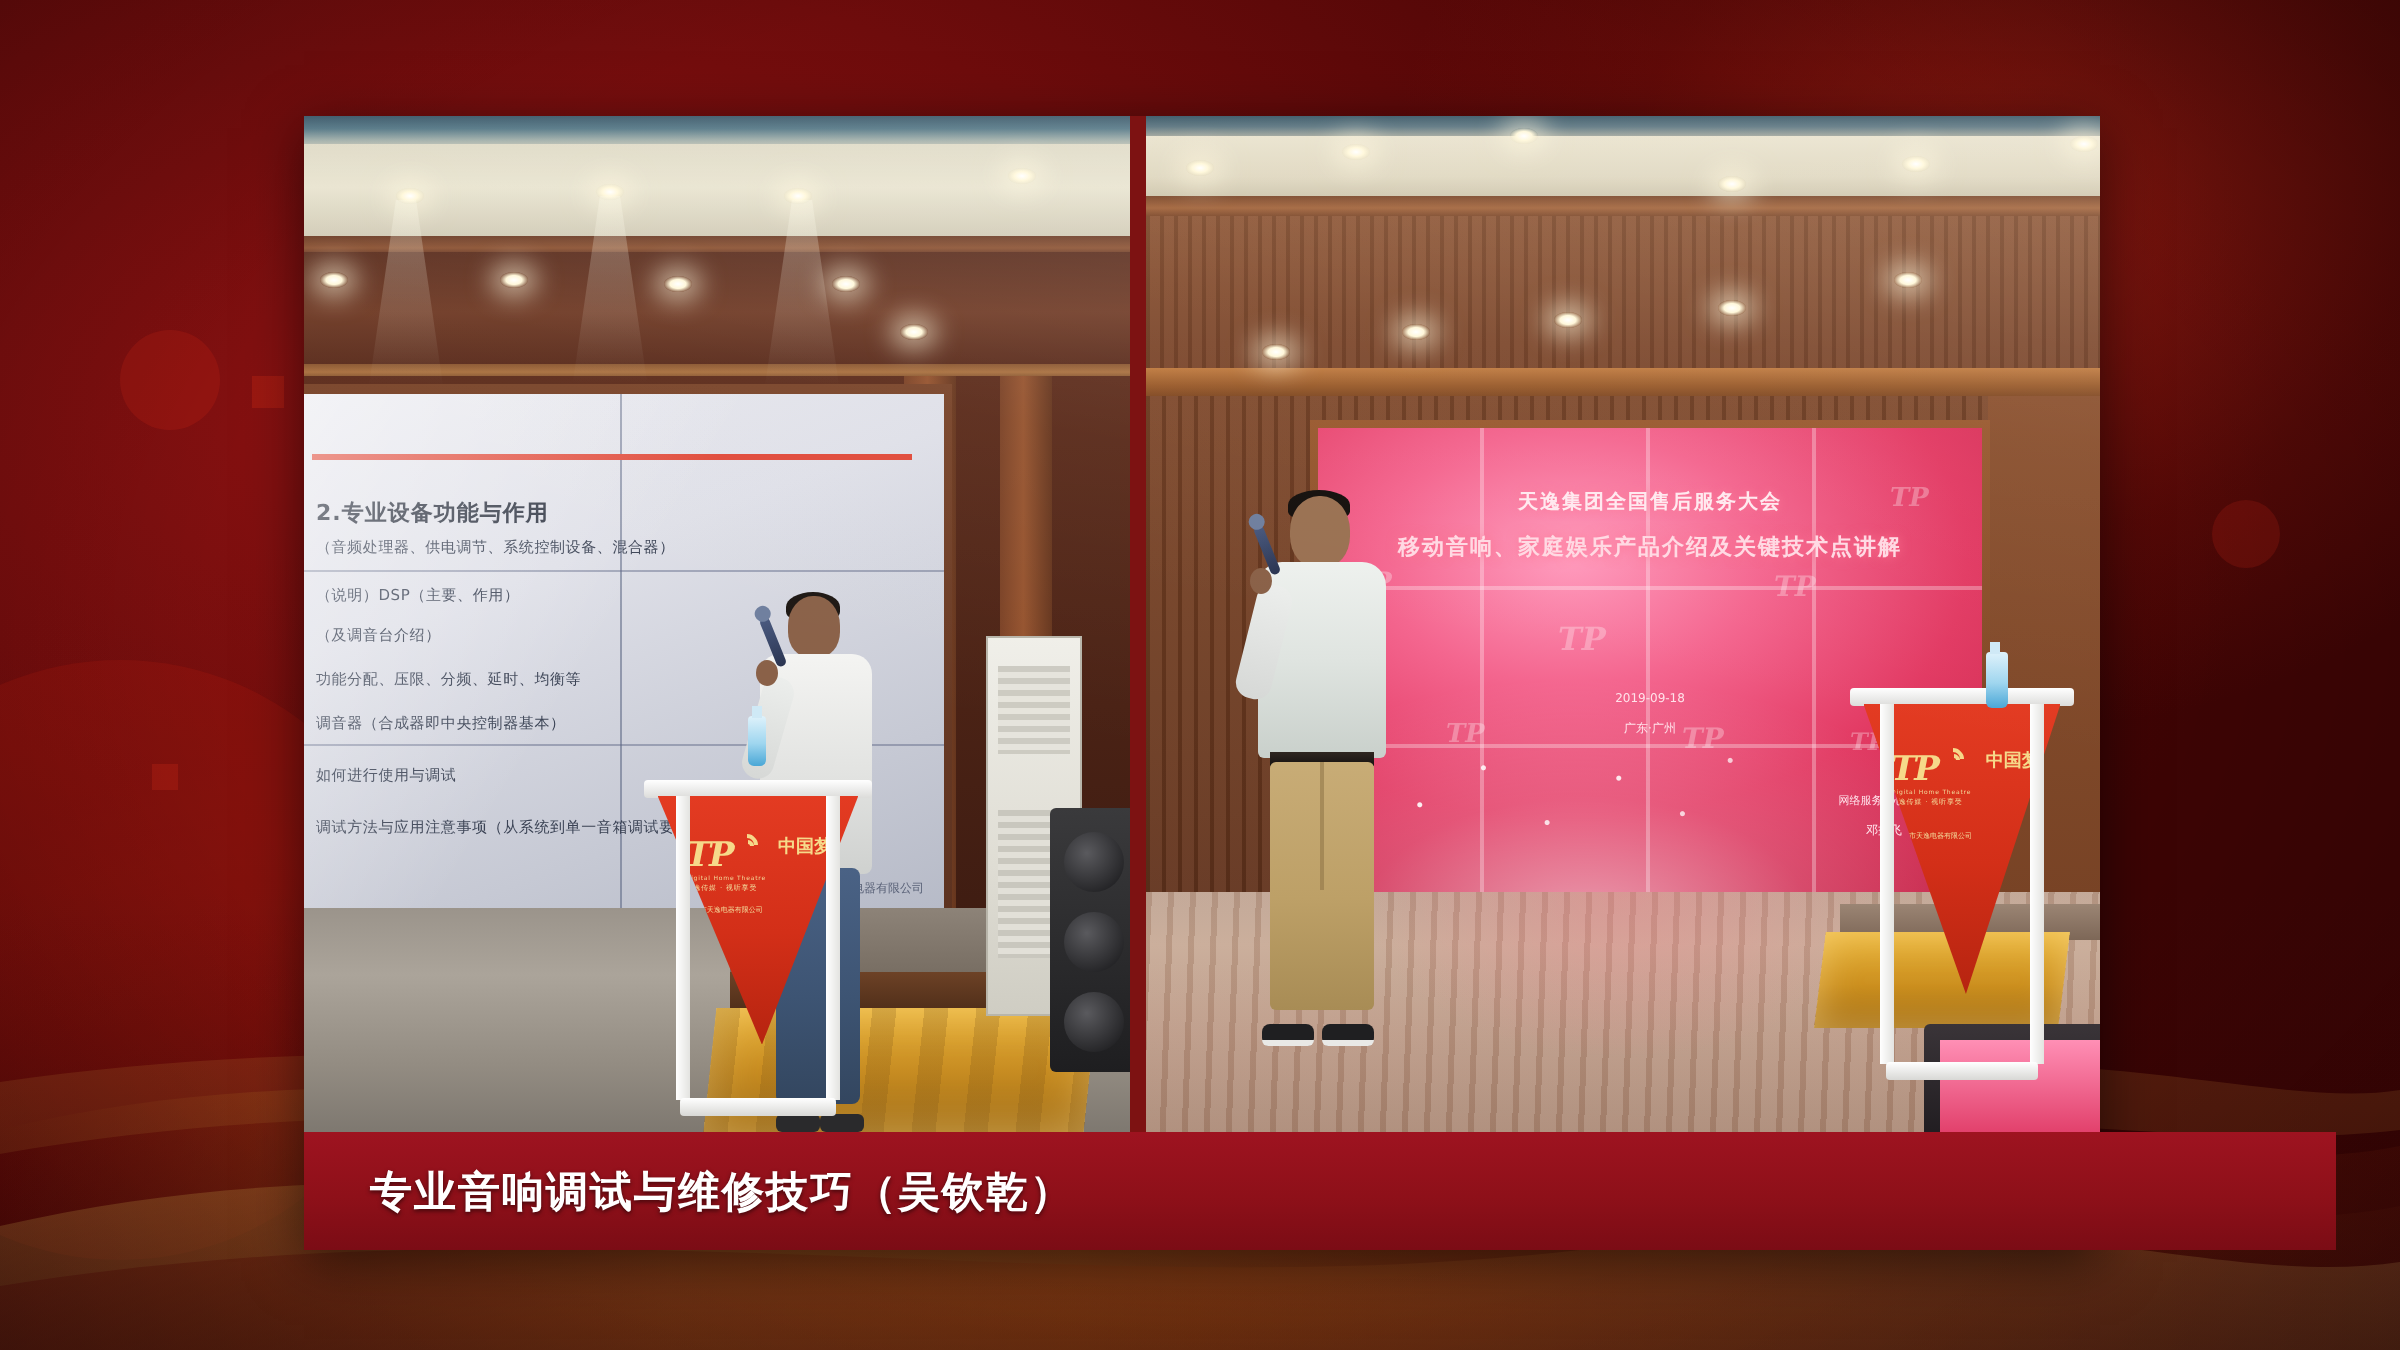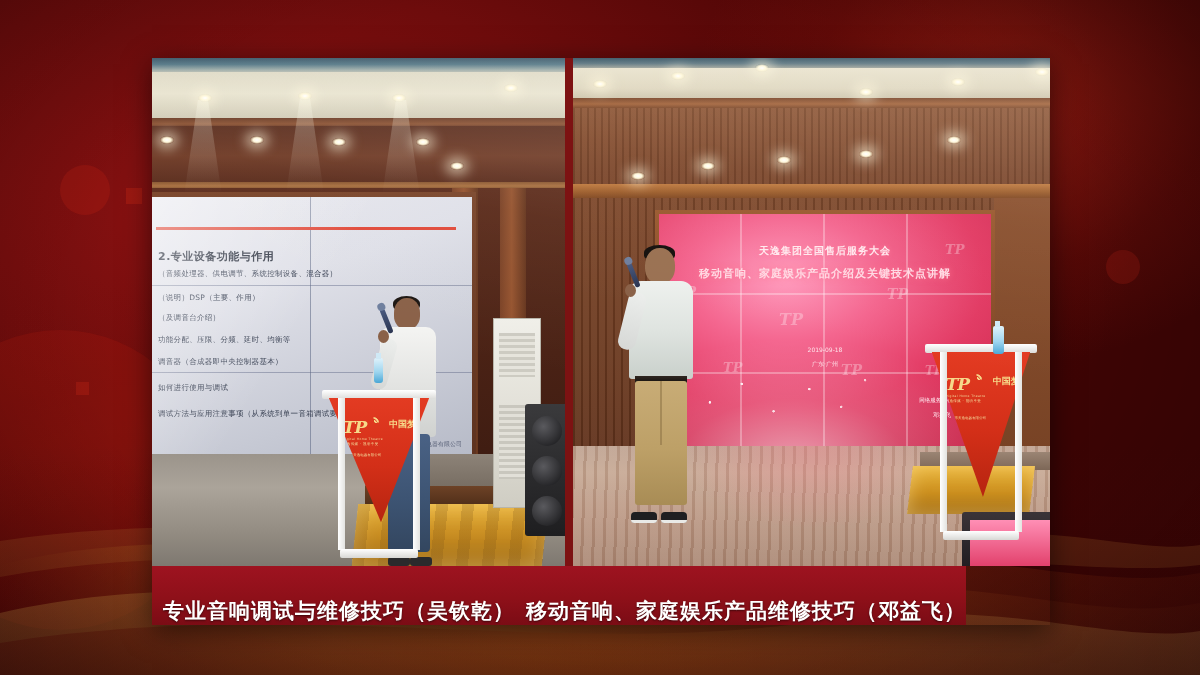--- a/index.html
+++ b/index.html
@@ -242,23 +242,23 @@
     background:radial-gradient(ellipse at center,#ffffff 0%,#fff7d8 40%,rgba(255,240,190,.15) 75%,rgba(255,240,190,0) 100%);
     box-shadow:0 0 12px 5px rgba(255,248,220,.55); }
   .lightbeam { position:absolute; width:42px; height:110px;
     background:linear-gradient(180deg, rgba(255,252,235,.30) 0%, rgba(255,252,235,0) 85%);
     clip-path:polygon(38% 0,62% 0,100% 100%,0 100%); }
   .haze { position:absolute; inset:0; pointer-events:none;
     background:linear-gradient(190deg, rgba(255,255,255,.16) 0%, rgba(255,255,255,.04) 28%, rgba(255,255,255,0) 55%); }
 
   
   .caption-band {
-    position:absolute; left:0; top:508px; width:814px; height:59px;
+    position:absolute; left:0; top:508px; width:1016px; height:59px;
     background:linear-gradient(180deg,#9e1320 0%,#8e1019 55%,#7b0c15 100%);
-    display:flex; align-items:flex-end;
+    display:flex; align-items:center;gap:48px;
   }
   .caption {
     color:#ffffff; font-weight:700; font-size:21px; letter-spacing:1px;
     font-family:"DejaVu Sans","Liberation Sans",sans-serif;
     text-shadow:0 1px 2px rgba(0,0,0,.55);
     white-space:nowrap;
   }
   .cap-l { width:418px; text-align:center; }
   .cap-r { width:480px; text-align:center; }
 </style>
@@ -506,15 +506,14 @@
 
         <div class="bottle" style="right:46px; top:268px; width:11px; height:28px;"></div>
 
         <div class="haze"></div>
       </div>
     </div>
   </div>
 
   <div class="caption-band">
     <div class="caption cap-l">专业音响调试与维修技巧（吴钦乾）</div>
-    <div class="caption cap-r">移动音响、家庭娱乐产品维修技巧（邓益飞）</div>
   </div>
 </div>
 
 </body></html>

